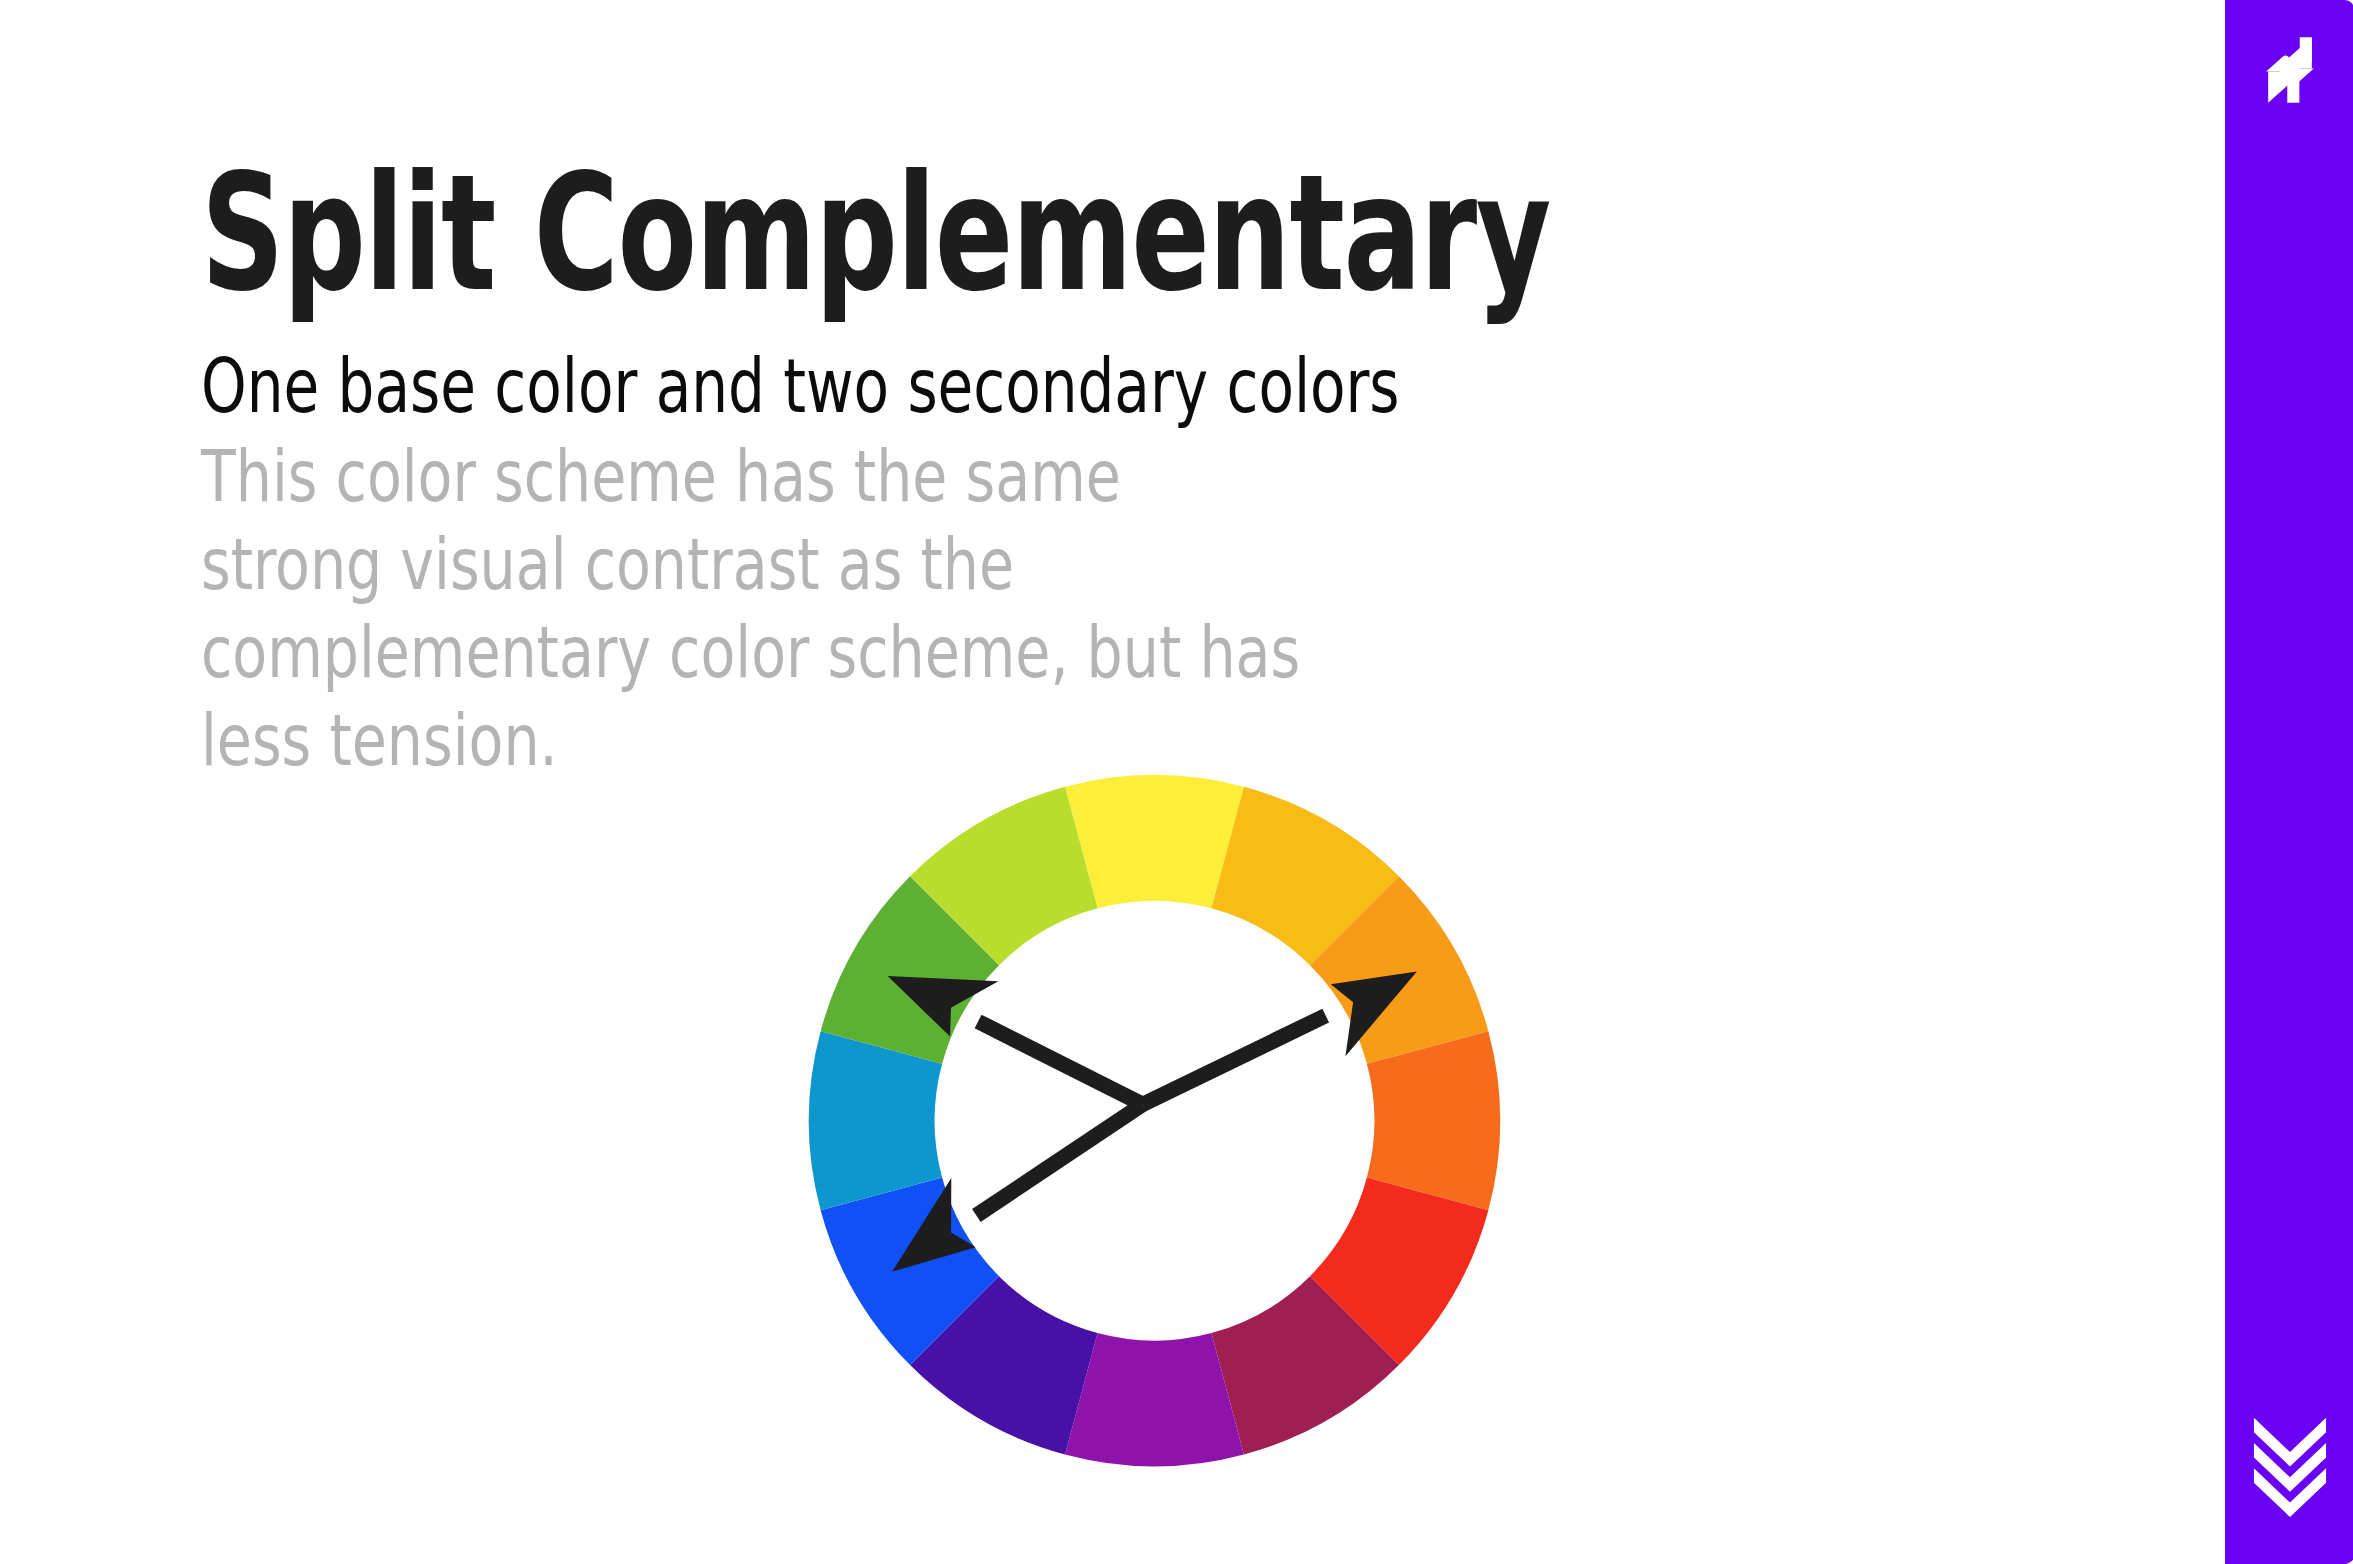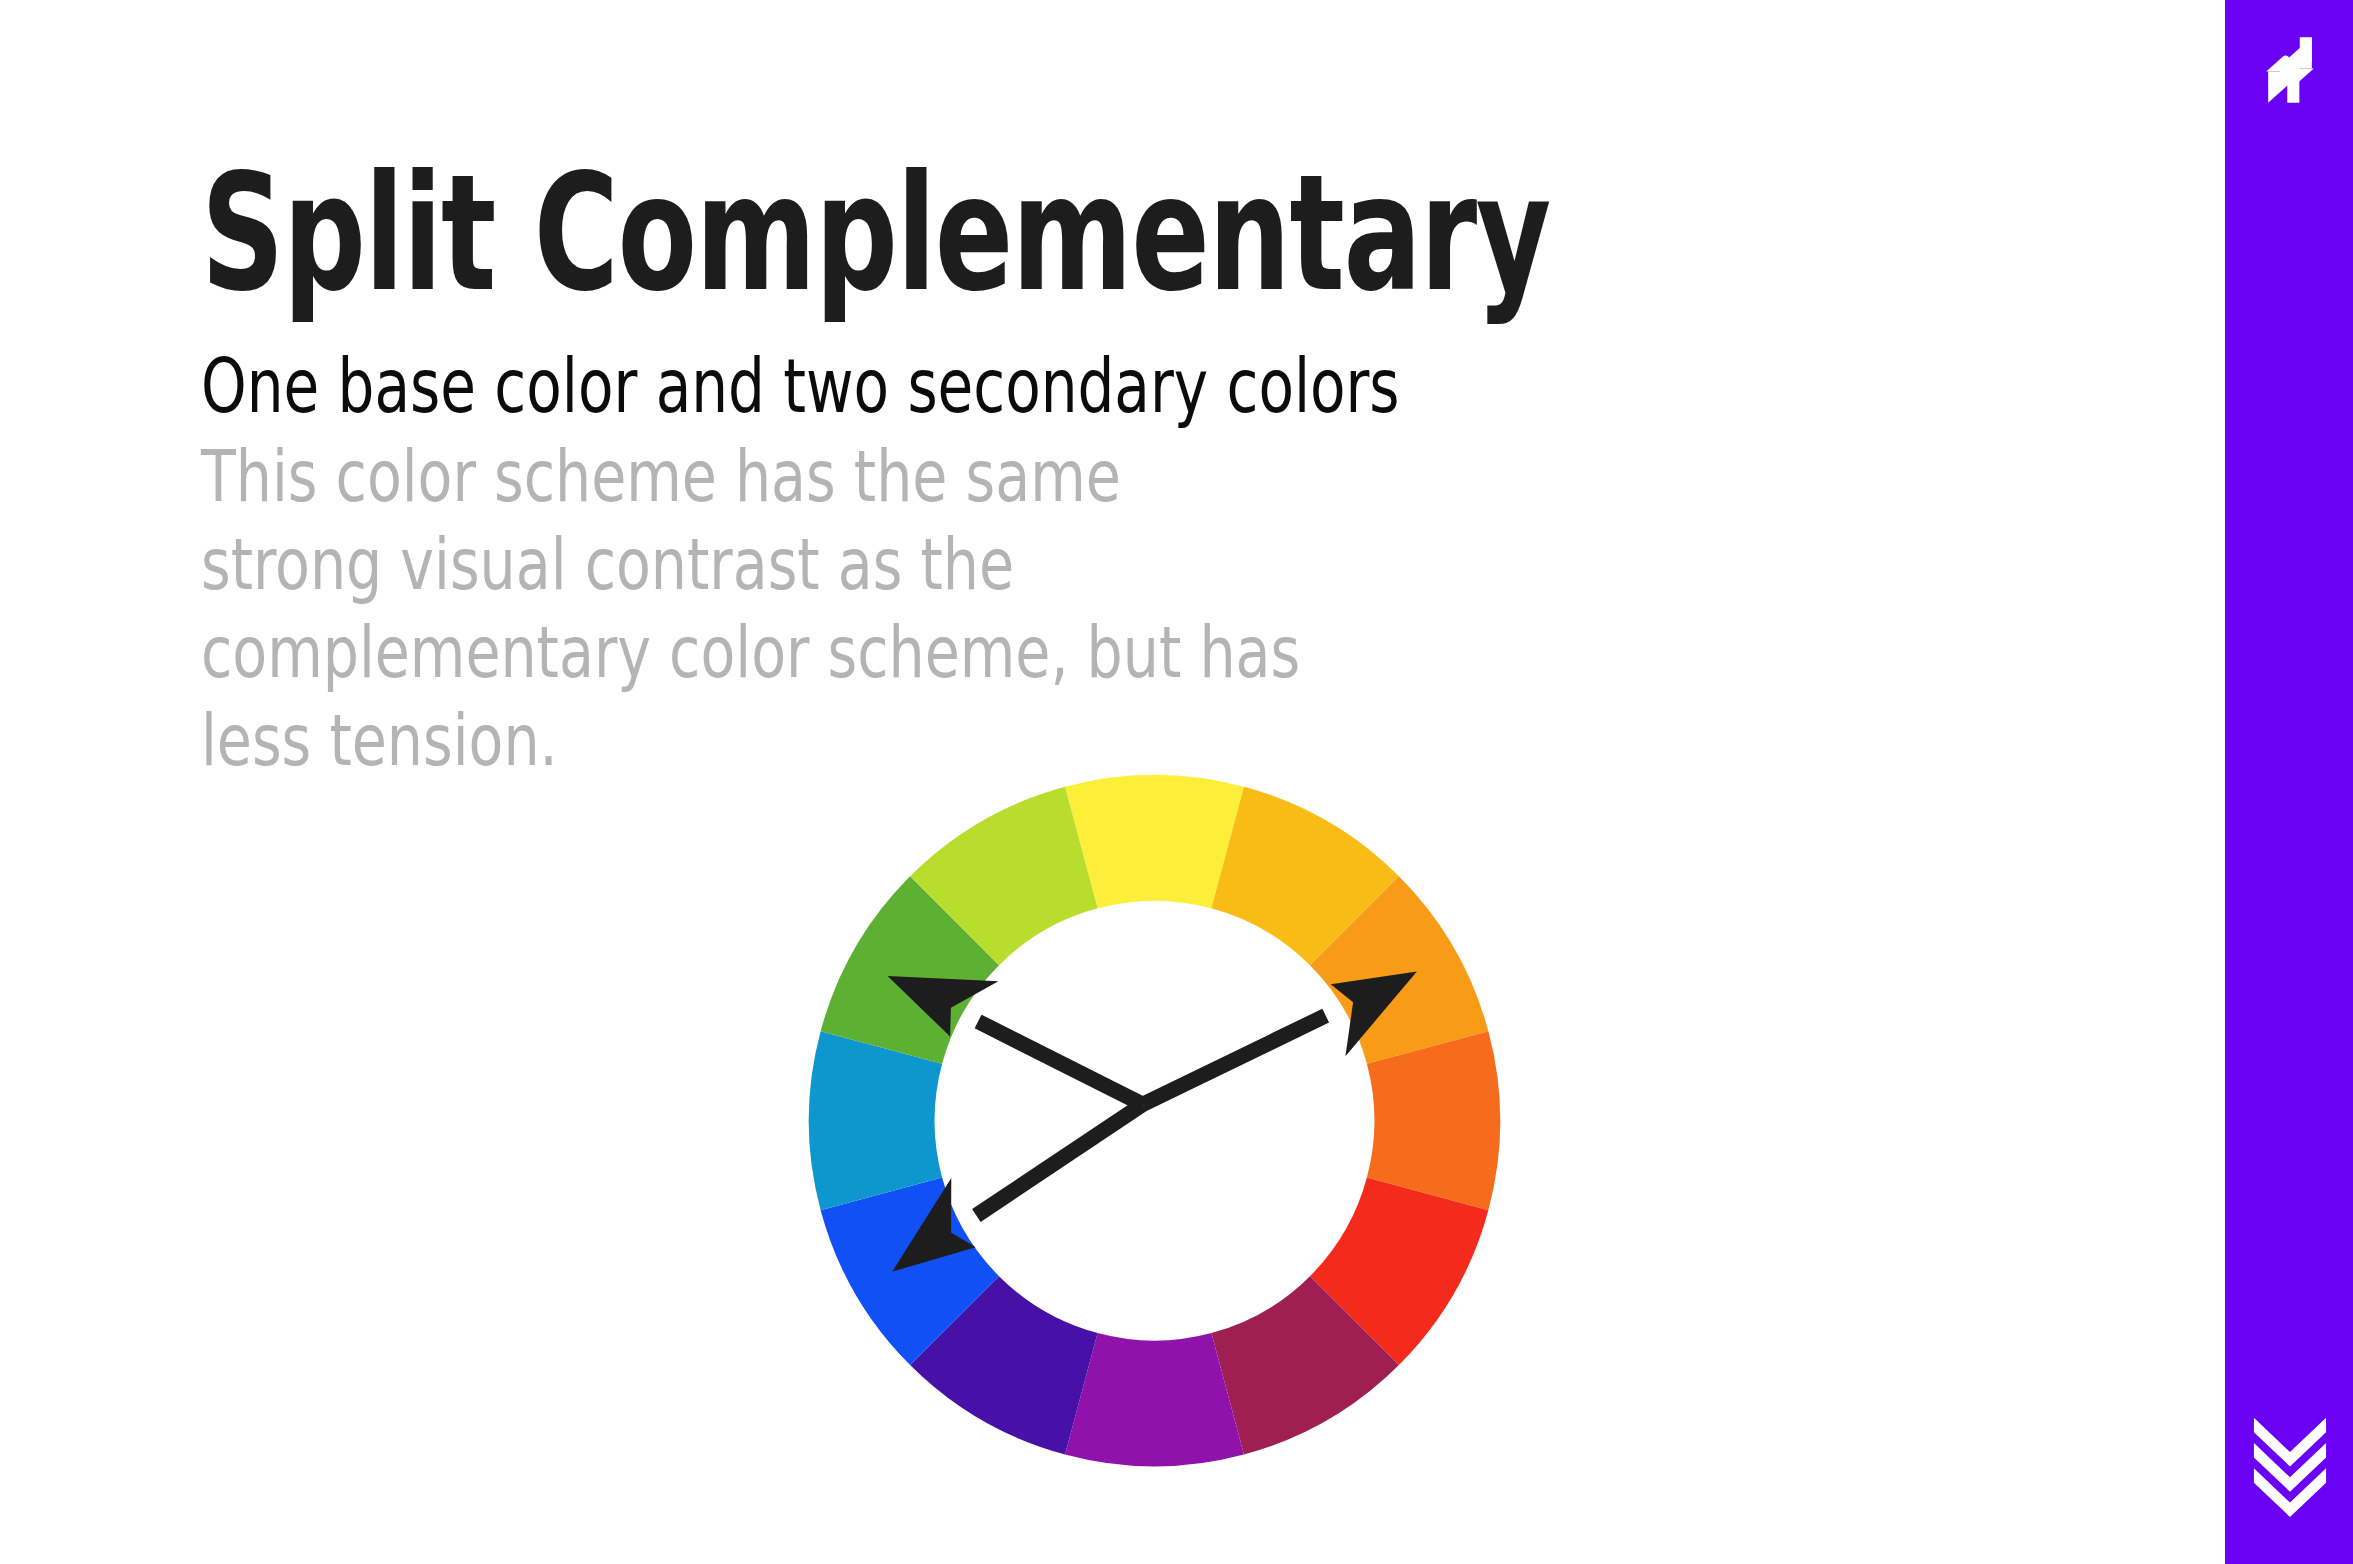--- a/index.html
+++ b/index.html
@@ -96,21 +96,21 @@
     left: 50%;
     bottom: 47px;
     transform: translateX(-50%);
     width: 83px;
     height: 101px;
   }
 </style>
 </head>
 <body>
 
-<div id="canvas" style="background: rgb(255, 255, 255);">
+<div id="canvas" style="background: rgb(255, 255, 255); border-radius: 9px;">
 
   <div id="text-block">
     <h1 id="page-title" style="color: rgb(29, 29, 29);">Split Complementary</h1>
     <h2 id="page-subtitle" style="color: rgb(11, 11, 11);">One base color and two secondary colors</h2>
     <p id="page-description" style="color: rgb(180, 180, 180);">This color scheme has the same strong visual contrast as the complementary color scheme, but has less tension.</p>
   </div>
 
   <div id="color-wheel-figure">
     <svg id="color-wheel-svg" viewBox="0 0 830 830" xmlns="http://www.w3.org/2000/svg">
       <g id="wheel-segments">

